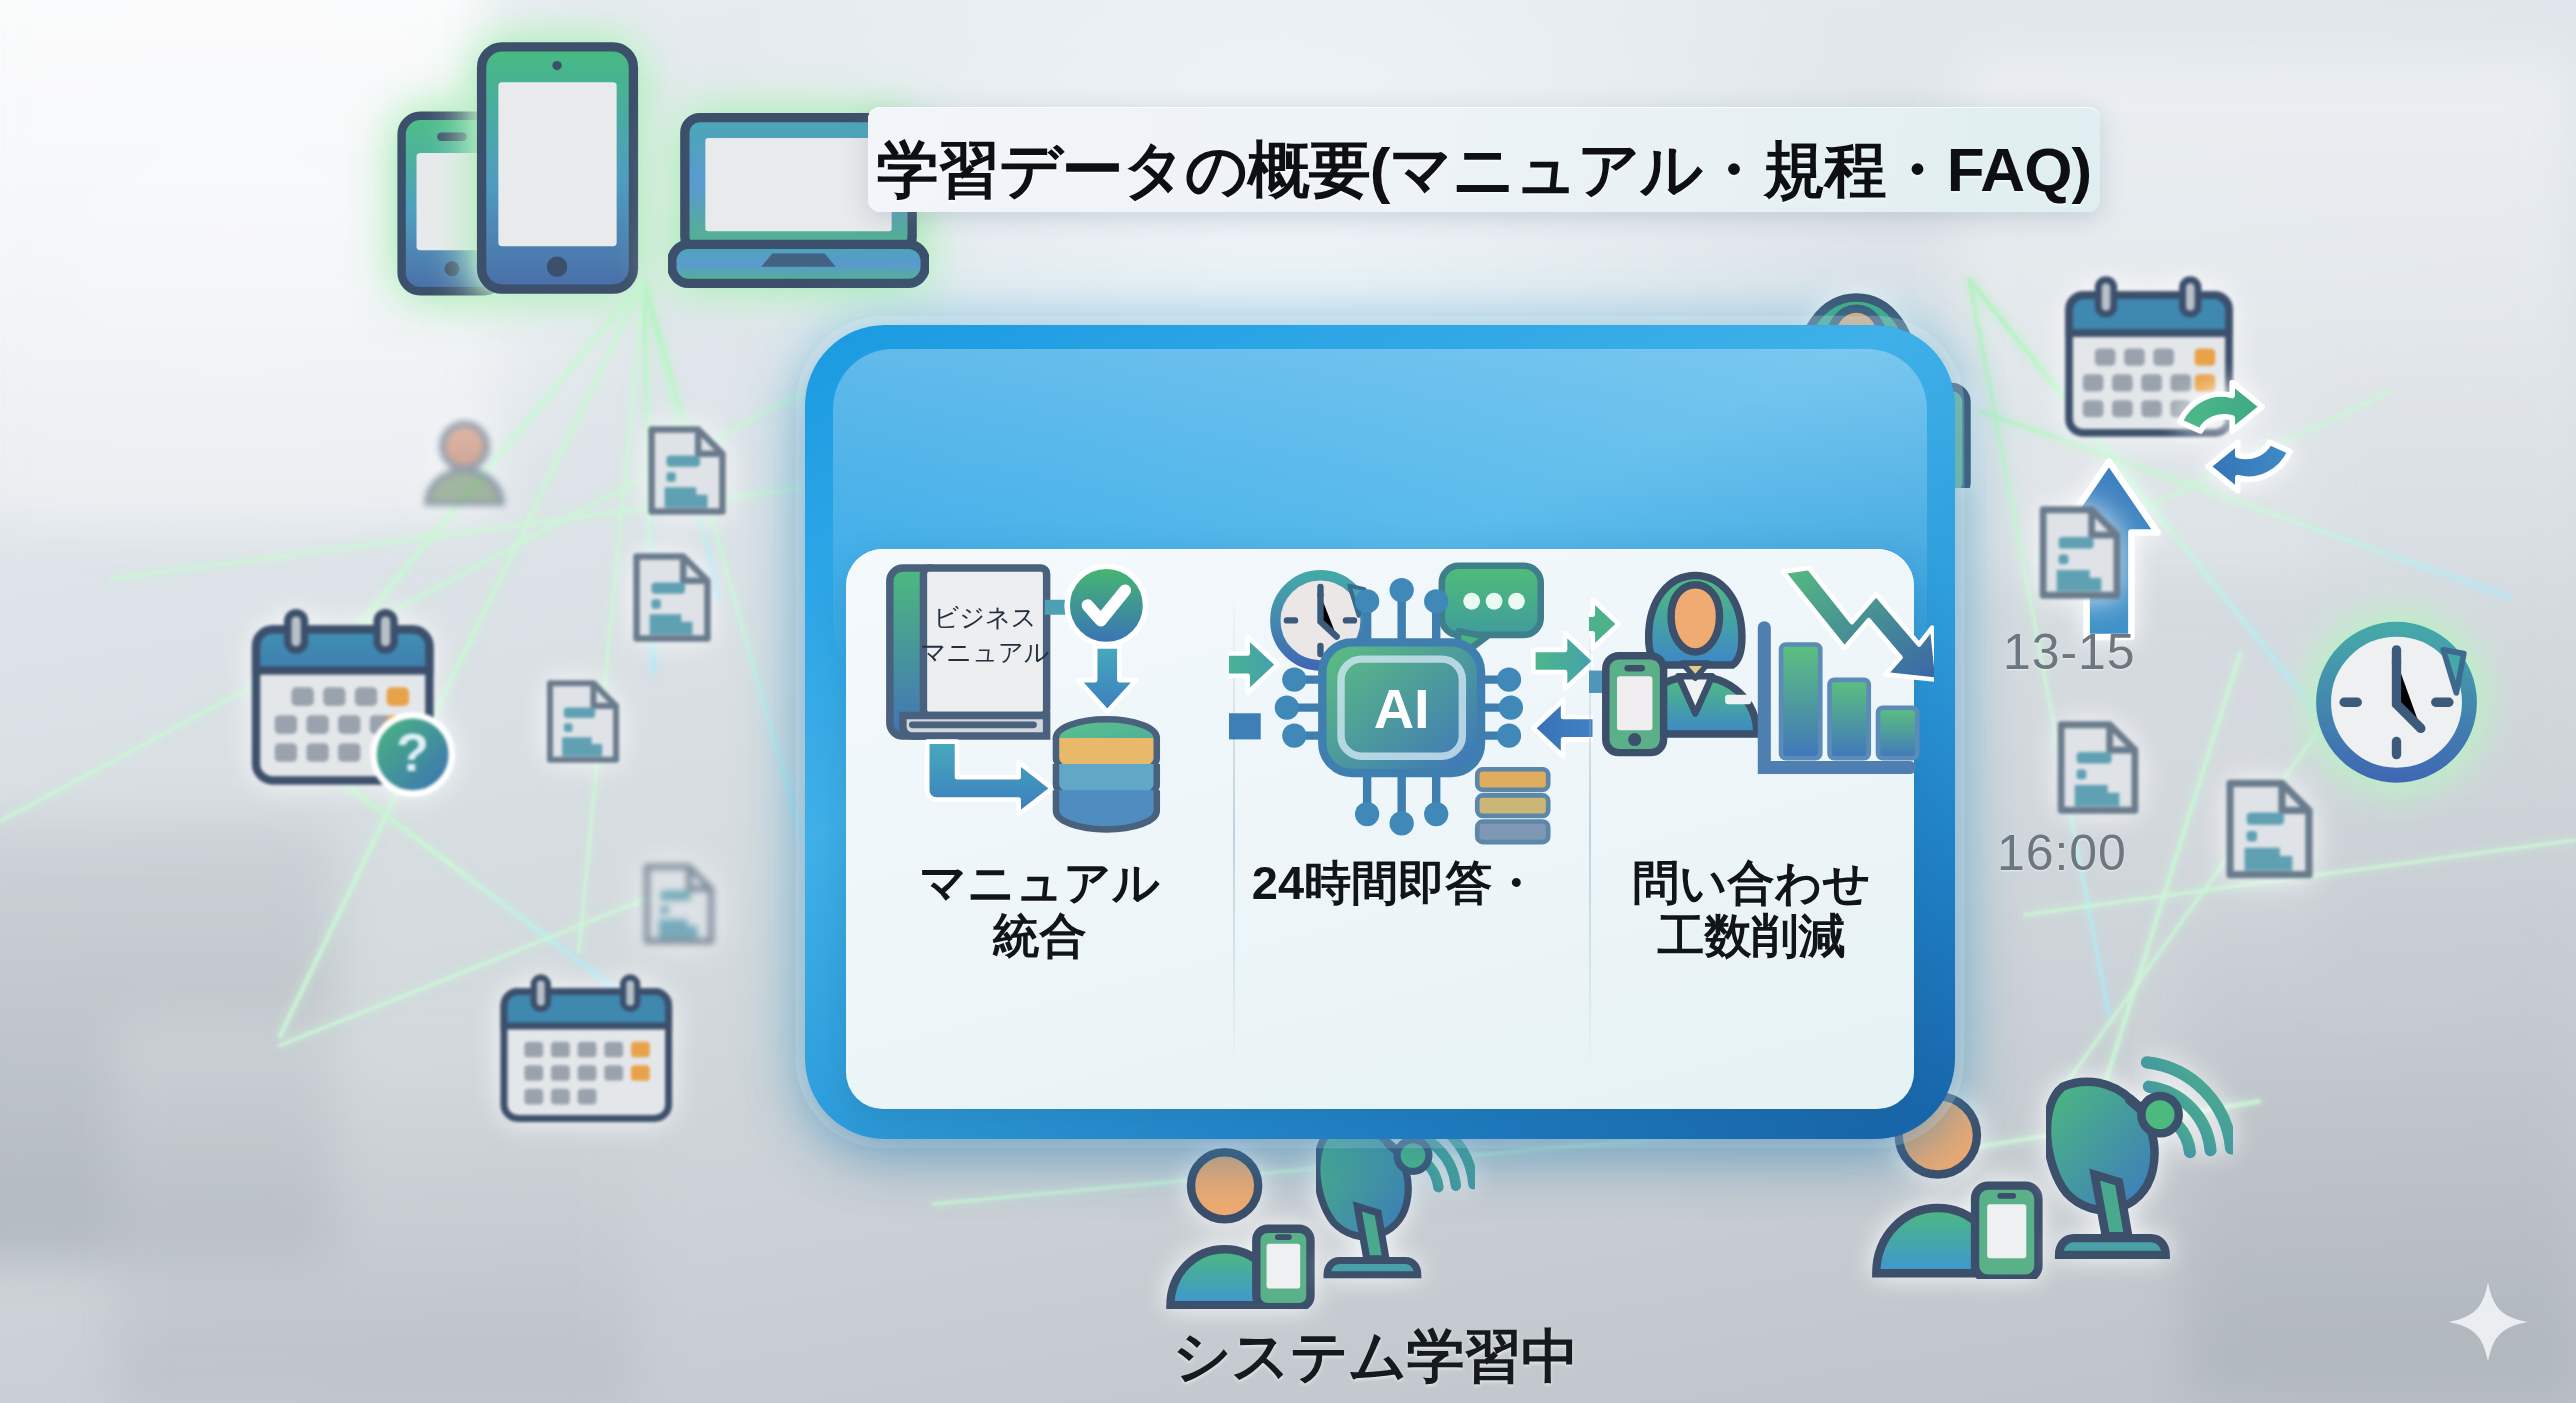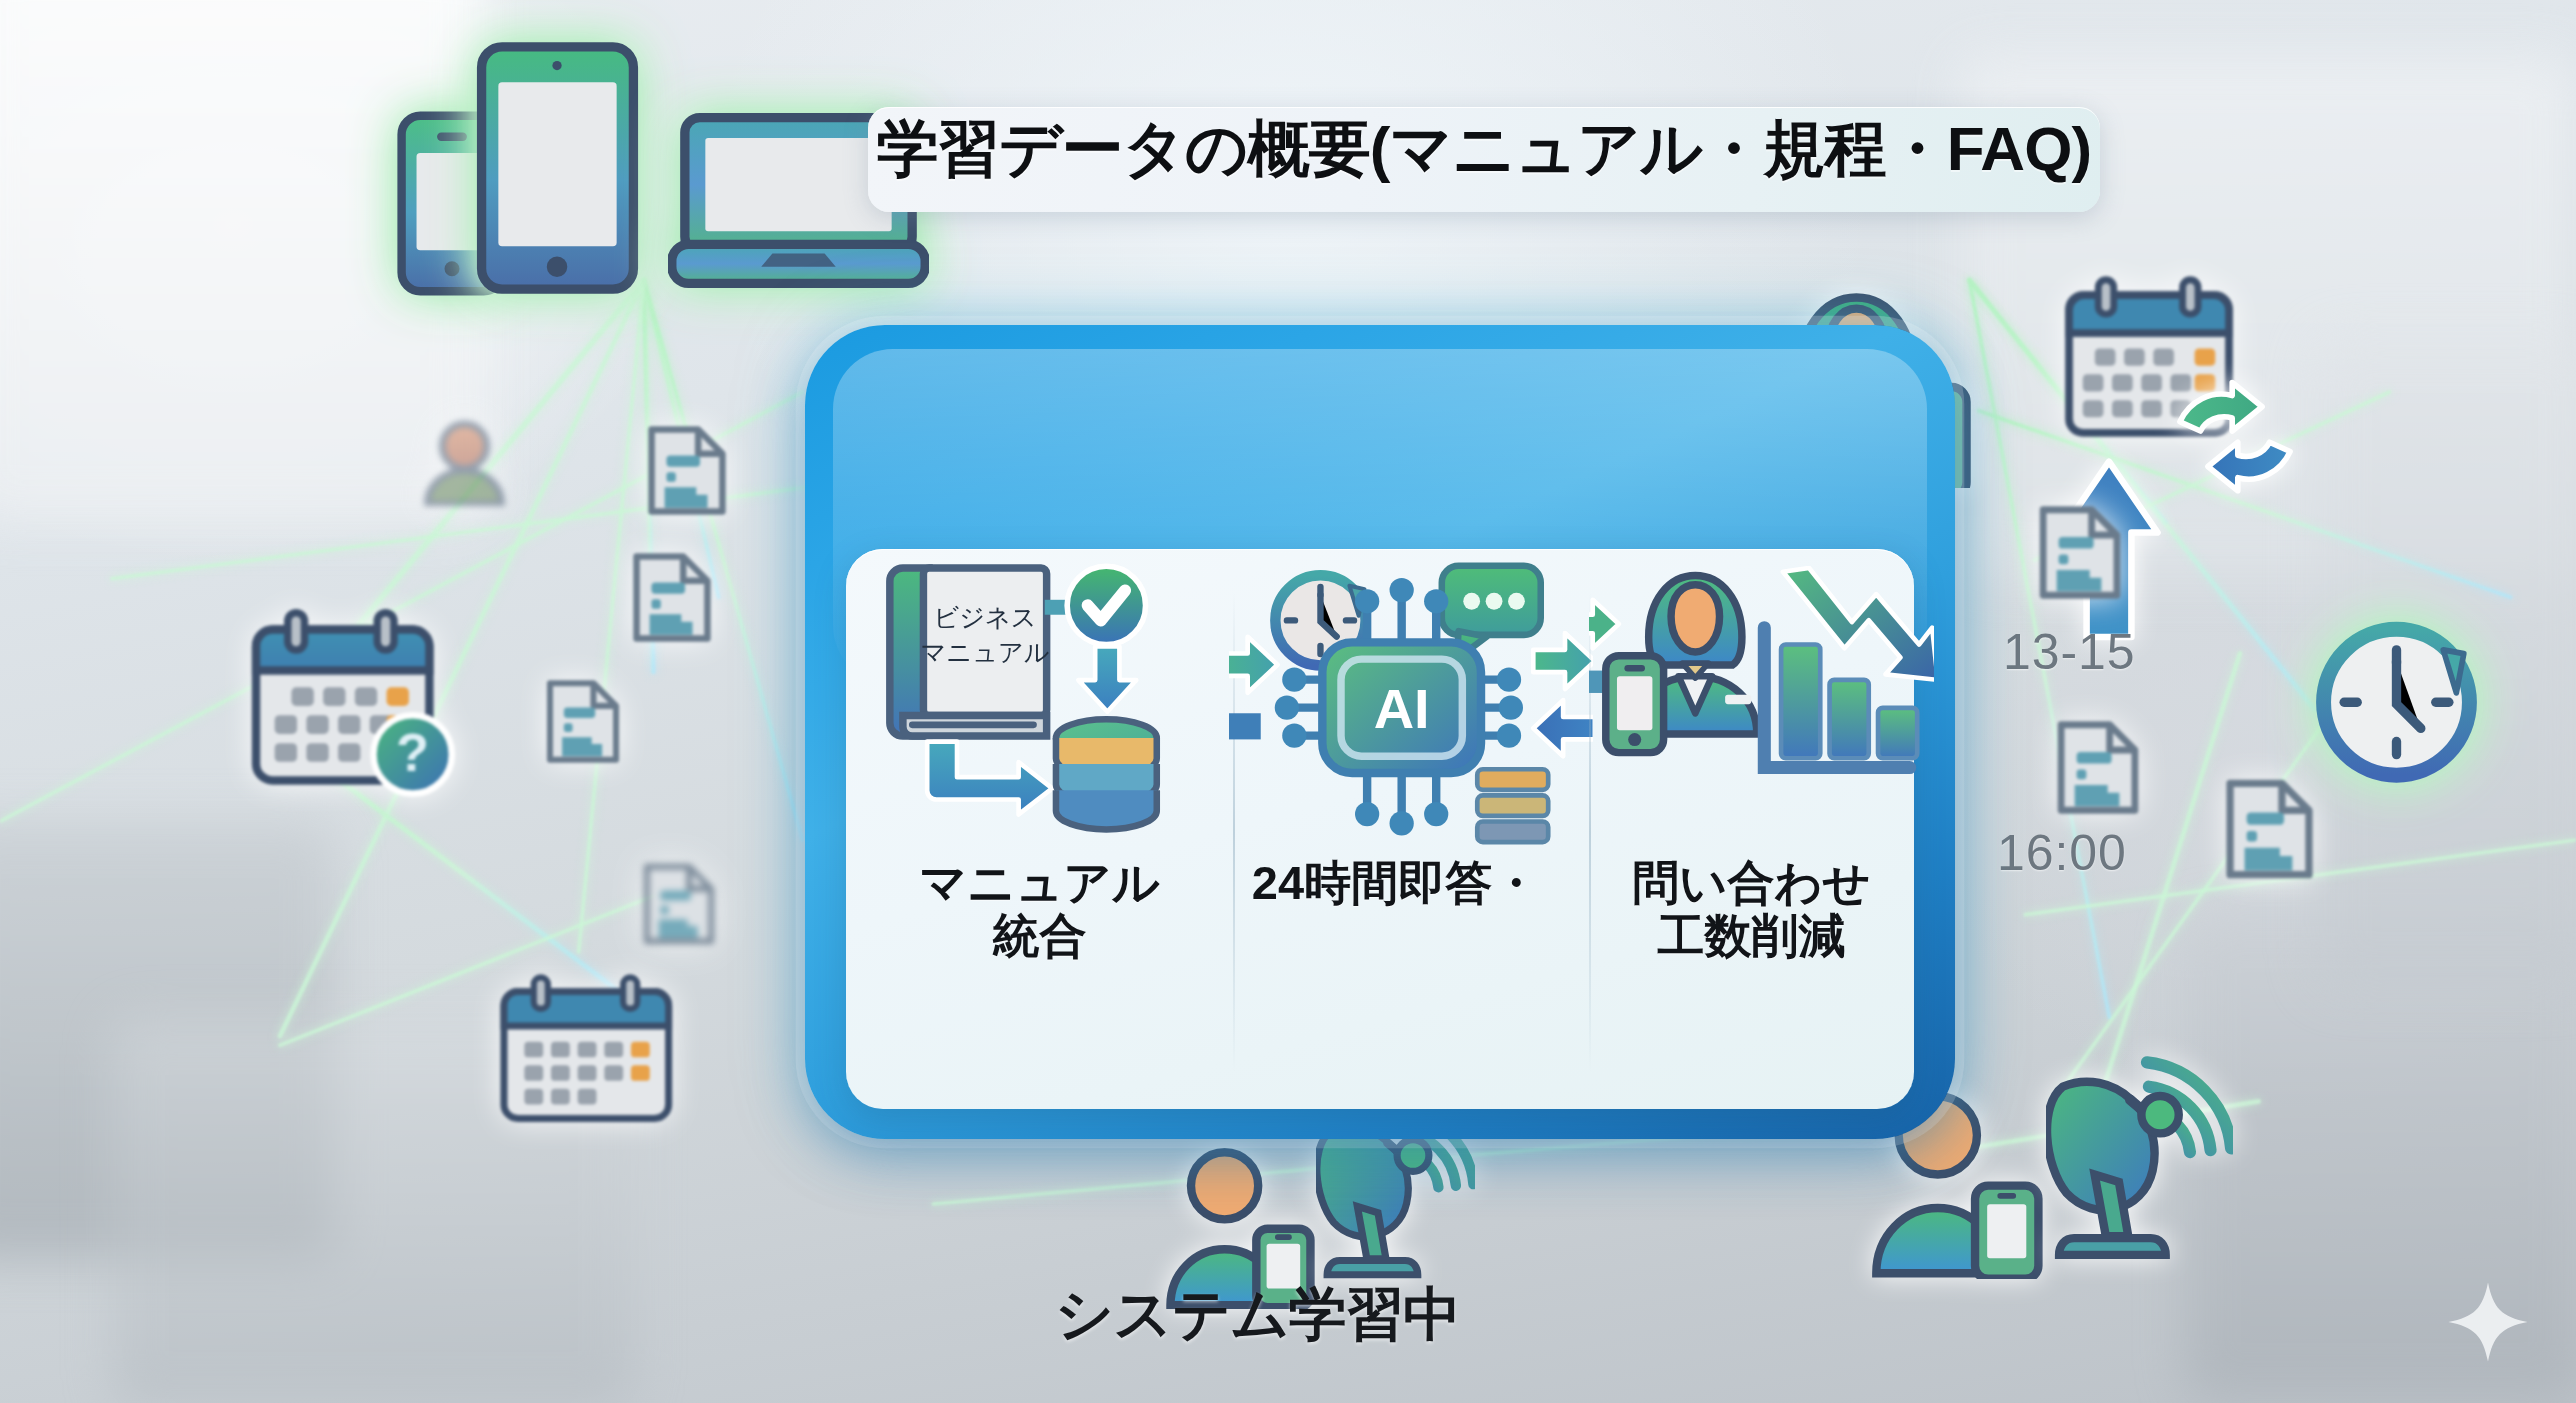--- a/index.html
+++ b/index.html
@@ -18,24 +18,24 @@
   
   #net{position:absolute;inset:0;filter:blur(1.1px);}
 
   
   .ico{position:absolute;filter:drop-shadow(0 0 13px rgba(255,255,255,.9));}
   .ico.soft{filter:blur(1.5px) drop-shadow(0 0 15px rgba(255,255,255,.85));}
   .ico.soft2{filter:blur(3px) drop-shadow(0 0 17px rgba(255,255,255,.8));}
   .ico.glowg{filter:drop-shadow(0 0 24px rgba(130,226,150,.95)) drop-shadow(0 0 11.2px rgba(255,255,255,.95));}
 
   
-  #banner{position:absolute;left:868px;top:107px;width:1232px;height:105px;border-radius:21px;
+  #banner{position:absolute;left:868px;top:107px;width:1232px;height:105px;border-radius:12px;
     background:linear-gradient(100deg,#f2f5f9 0%,#eef3f8 40%,#e7f1f4 72%,#dfeef0 100%);
     box-shadow:0 5.6px 24px rgba(120,140,160,.30), inset 0 0.9px 0 rgba(255,255,255,.9);
-    display:flex;align-items:flex-start;justify-content:center;}
+    display:flex;align-items:flex-end;justify-content:center;}
   #banner-text{font-size:62px;font-weight:700;color:#0d0f12;letter-spacing:-0.9px;white-space:nowrap;
     text-shadow:0 1.9px 0 rgba(255,255,255,.5);}
 
   
   #card{position:absolute;left:805px;top:325px;width:1150px;height:814px;border-radius:80px;
     background:linear-gradient(155deg,#1a9ae0 0%,#2ba5e6 18%,#3fb0e8 38%,#2f9fdd 58%,#1f7fc4 80%,#1763a8 100%);
     box-shadow:0 18.7px 56px rgba(30,90,150,.38), 0 0 0 9.3px rgba(255,255,255,.22), 0 0 65px rgba(90,200,230,.55);}
   #card-inner-glow{position:absolute;left:28px;top:24px;right:28px;height:336px;border-radius:60px;
     background:linear-gradient(180deg,rgba(255,255,255,.30),rgba(255,255,255,0));pointer-events:none;}
   #card-title{position:absolute;left:0;right:0;top:78px;text-align:center;font-size:86px;font-weight:700;color:#fff;
@@ -50,21 +50,21 @@
   .col + .col:before{content:"";position:absolute;left:0;top:43px;bottom:37px;width:1.9px;
     background:linear-gradient(180deg,rgba(160,185,200,0),rgba(150,178,196,.55),rgba(160,185,200,0));}
   .col-art{height:308px;width:100%;position:relative;}
   .col-label{font-size:47px;font-weight:700;color:#111418;line-height:1.12;text-align:center;
     text-shadow:0 0.9px 0 rgba(255,255,255,.6);}
 
   
   .timetxt{position:absolute;font-size:50px;font-weight:400;color:#6d7780;letter-spacing:0.9px;
     filter:blur(0.5px);text-shadow:0 0.9px 1.9px rgba(255,255,255,.6);}
 
-  #bottom-caption{position:absolute;left:1055px;top:1276px;width:523px;text-align:left;
+  #bottom-caption{position:absolute;left:1055px;top:1318px;width:523px;text-align:right;
     font-size:58px;font-weight:700;color:#16191d;letter-spacing:-0.9px;
     text-shadow:0 1.9px 3.7px rgba(255,255,255,.55);}
 
   #sparkle{position:absolute;right:45px;bottom:39px;width:86px;height:86px;opacity:.9;}
 </style>
 </head>
 <body>
 
 <div id="stage">
 

